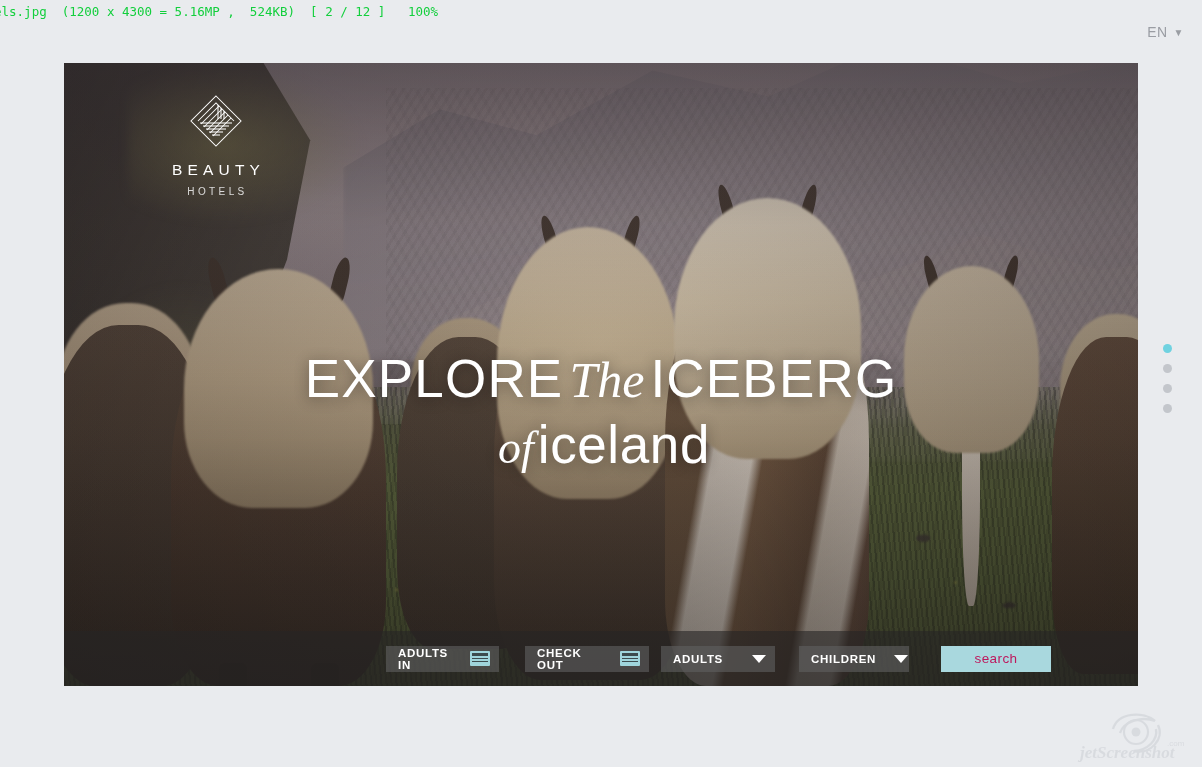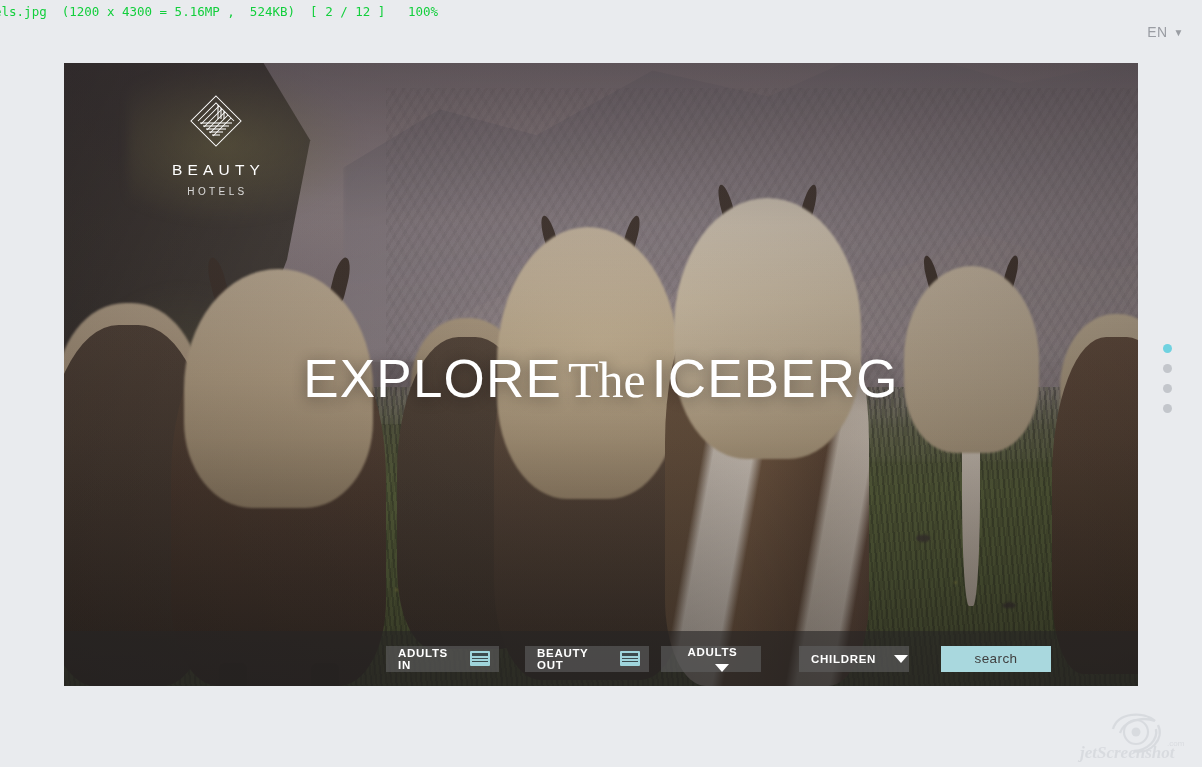--- a/index.html
+++ b/index.html
@@ -258,21 +258,21 @@
 
   
   #hero-headline {
     position:absolute; left:0; right:0; top:288px;
     text-align:center; color:#fff; z-index:6;
     text-shadow:0 2px 14px rgba(20,16,16,.45);
   }
   #headline-line1 { font-size:53px; font-weight:300; letter-spacing:1.2px; line-height:1.06; white-space:nowrap; }
   #headline-line2 { font-size:53px; font-weight:300; letter-spacing:.6px; line-height:1.12; margin-top:8px; white-space:nowrap; }
   .script {
-    font-family:"Liberation Serif", serif; 
+    font-family:"Liberation Serif", serif; font-style:italic;
     font-size:50px; font-weight:400; letter-spacing:0;
     padding:0 6px;
   }
   #headline-line2 .script { font-size:46px; padding-right:4px; }
 
   
   #booking-bar {
     position:absolute; left:0; right:0; bottom:0; height:55px;
     background:rgba(38,36,36,.60);
     display:flex; align-items:center; z-index:7;
@@ -300,26 +300,26 @@
   .cal-ico::after {
     content:""; position:absolute; left:2px; right:2px; top:7px; height:6px;
     background:repeating-linear-gradient(180deg,#3c4a4d 0 1.5px, #9fd4db 1.5px 3px);
   }
   .chev-ico {
     width:0; height:0; border-left:7px solid transparent; border-right:7px solid transparent;
     border-top:8px solid #ffffff; margin-left:18px; flex:none;
   }
   #field-checkin  { position:absolute; left:322px; width:113px; }
   #field-checkout { position:absolute; left:461px; width:124px; }
-  #field-adults   { position:absolute; left:597px; width:100px;flex-direction:column; }
+  #field-adults   { position:absolute; left:597px; width:114px; }
   #field-children { position:absolute; left:735px; width:110px; }
   #search-btn {
     position:absolute; left:877px; width:110px; height:26px;
     background:#a9d8de; border:none; cursor:pointer;
-    color:#404040; font-size:13.5px; letter-spacing:.4px;
+    color:#be185d; font-size:13.5px; letter-spacing:.4px;
     font-family:inherit; display:flex; align-items:center; justify-content:center;
   }
 
   
   #slider-dots {
     position:absolute; right:30px; top:344px;
     display:flex; flex-direction:column; gap:11px; z-index:35;
   }
   .dot { width:9px; height:9px; border-radius:50%; background:#c3c6cb; cursor:pointer; }
   .dot.active { background:#6fd2e0; }
@@ -431,31 +431,34 @@
       </g>
     </svg>
     <div id="brand-name">BEAUTY</div>
     <div id="brand-sub">HOTELS</div>
   </div>
 
   <div id="hero-headline">
     <div id="headline-line1">
       <span>EXPLORE</span><span class="script">The</span><span>ICEBERG</span>
     </div>
+    <div id="headline-line2">
+      <span class="script">of</span><span>iceland</span>
+    </div>
   </div>
 
   <div id="booking-bar">
 
     <div class="bk-field" id="field-checkin">
       <span class="lbl">ADULTS IN</span>
       <span class="cal-ico"></span>
     </div>
 
     <div class="bk-field" id="field-checkout">
-      <span class="lbl">BEAUTY OUT</span>
+      <span class="lbl">CHECK OUT</span>
       <span class="cal-ico"></span>
     </div>
 
     <div class="bk-field" id="field-adults">
       <span class="lbl">ADULTS</span>
       <span class="chev-ico"></span>
     </div>
 
     <div class="bk-field" id="field-children">
       <span class="lbl">CHILDREN</span>

